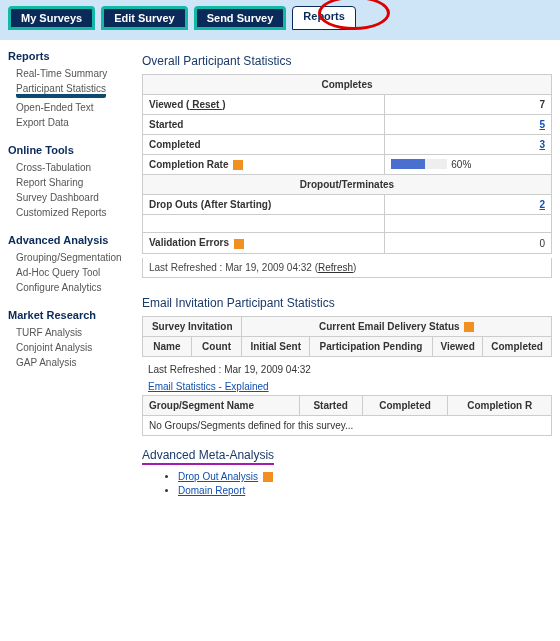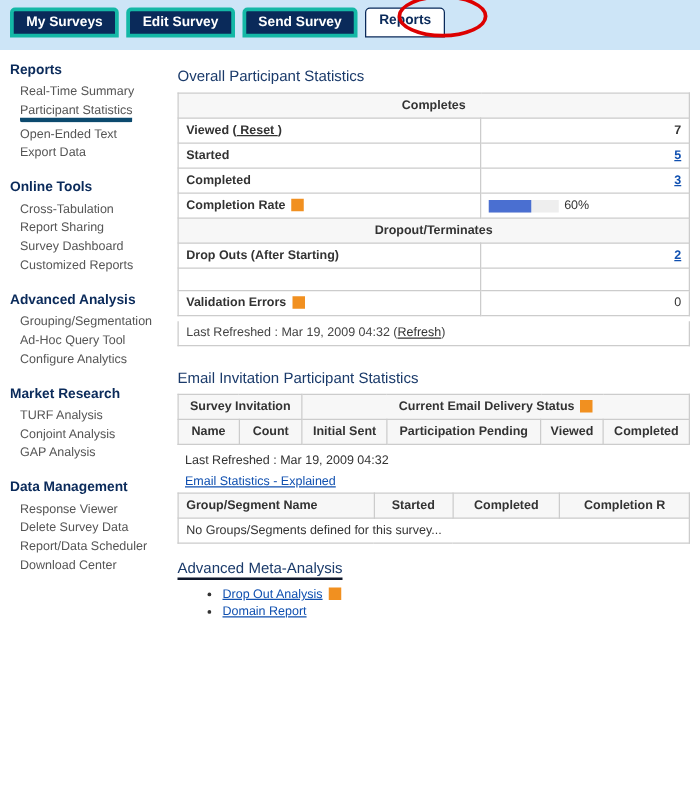--- a/index.html
+++ b/index.html
@@ -106,29 +106,29 @@
   .lnk { color: #1050b0; text-decoration: underline; cursor: pointer; }
   .reset-lnk { text-decoration: underline; cursor: pointer; font-weight: bold; }
   .orange-ico {
     display: inline-block;
     width: 10px;
     height: 10px;
     background: #f19020;
     vertical-align: middle;
     margin-left: 2px;
   }
-  .bar-wrap { display: flex; align-items: flex-end; gap: 4px; }
+  .bar-wrap { display: flex; align-items: flex-start; gap: 4px; }
   .bar { width: 56px; height: 10px; background: #eee; }
   .bar-fill { height: 100%; background: #4a6fd1; }
   .refresh-line { font-size: 10px; color: #444; padding: 4px 6px; border: 1px solid #ccc; border-top: 0; }
   .meta-list { margin: 6px 0 0 24px; padding: 0; list-style: disc; }
   .meta-list li { color: #333; font-size: 10px; margin: 3px 12px; }
   .meta-underline {
     display: inline-block;
-    border-bottom: 2px solid #0f172a;
+    border-bottom: 2px solid #a21caf;
     padding-bottom: 1px;
   }
   .email-note { font-size: 10px; padding: 3px 6px; }
 </style>
 </head>
 <body>
 
 <div class="topnav">
   <div class="tab">My Surveys</div>
   <div class="tab">Edit Survey</div>
@@ -158,27 +158,20 @@
       <div class="side-head">Advanced Analysis</div>
       <div class="side-item">Grouping/Segmentation</div>
       <div class="side-item">Ad-Hoc Query Tool</div>
       <div class="side-item">Configure Analytics</div>
     </div>
     <div class="side-group">
       <div class="side-head">Market Research</div>
       <div class="side-item">TURF Analysis</div>
       <div class="side-item">Conjoint Analysis</div>
       <div class="side-item">GAP Analysis</div>
-    </div>
-    <div class="side-group">
-      <div class="side-head">Data Management</div>
-      <div class="side-item">Response Viewer</div>
-      <div class="side-item">Delete Survey Data</div>
-      <div class="side-item">Report/Data Scheduler</div>
-      <div class="side-item">Download Center</div>
     </div>
   </div>
 
   <div class="content">
     <div class="sec-title">Overall Participant Statistics</div>
 
     <table class="grid">
       <tbody>
           <tr>
             <th colspan="2">Completes</th>

